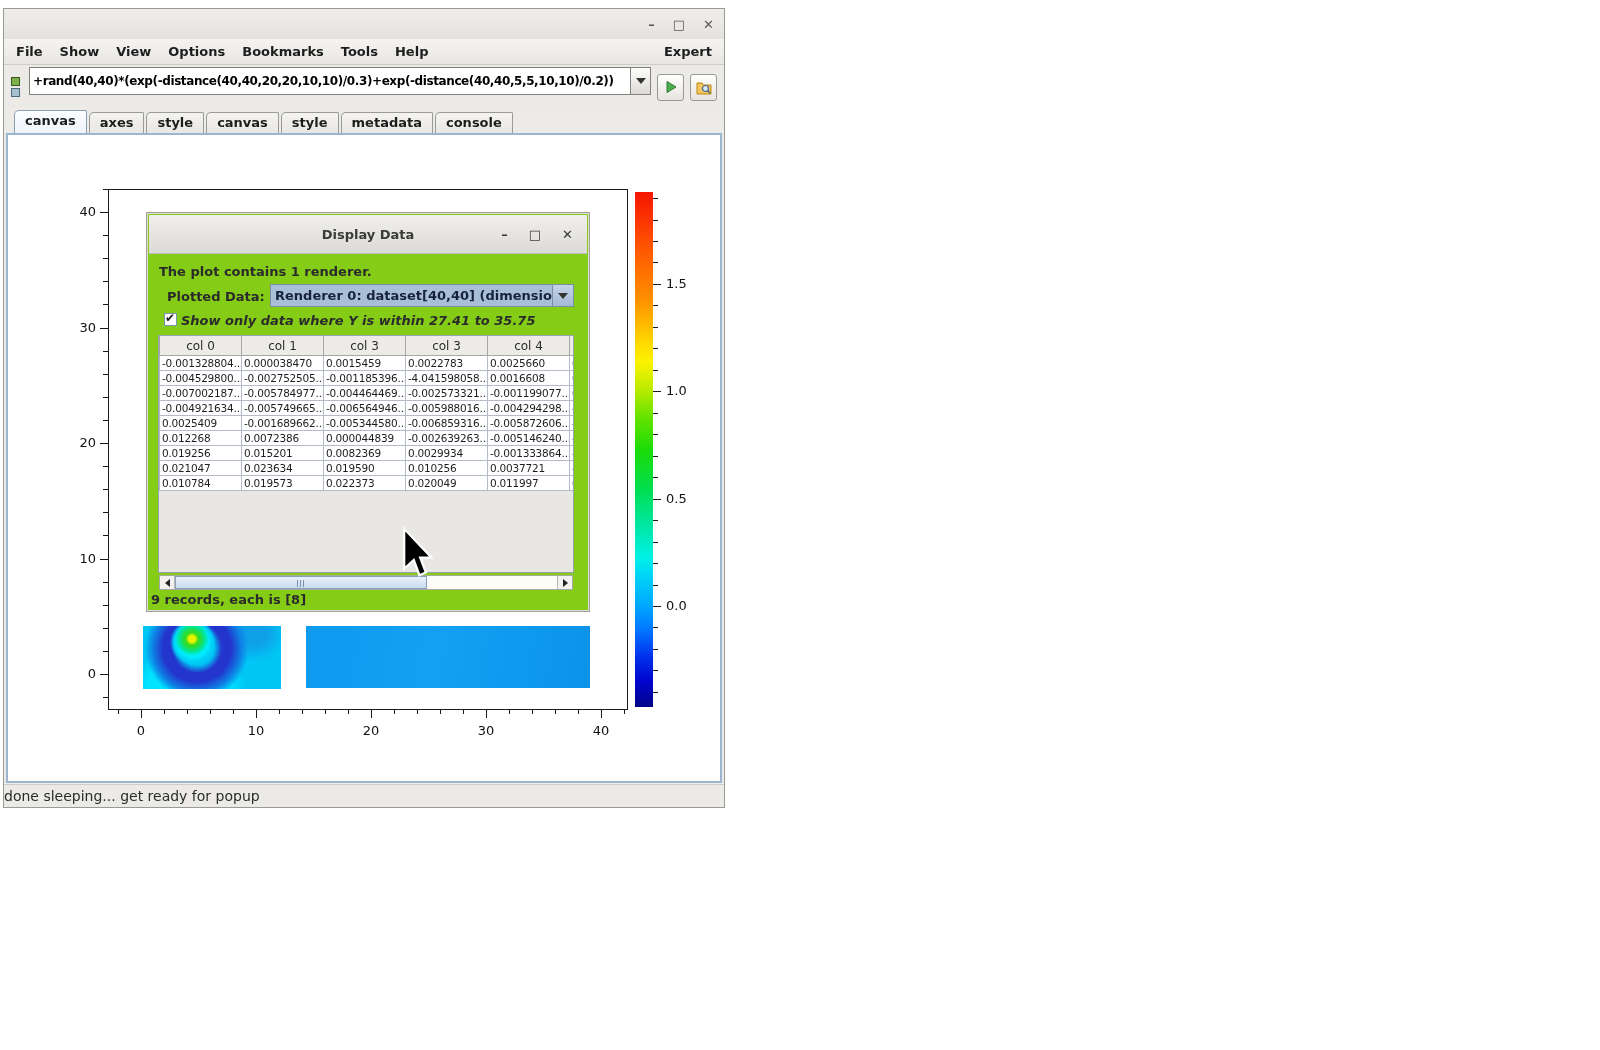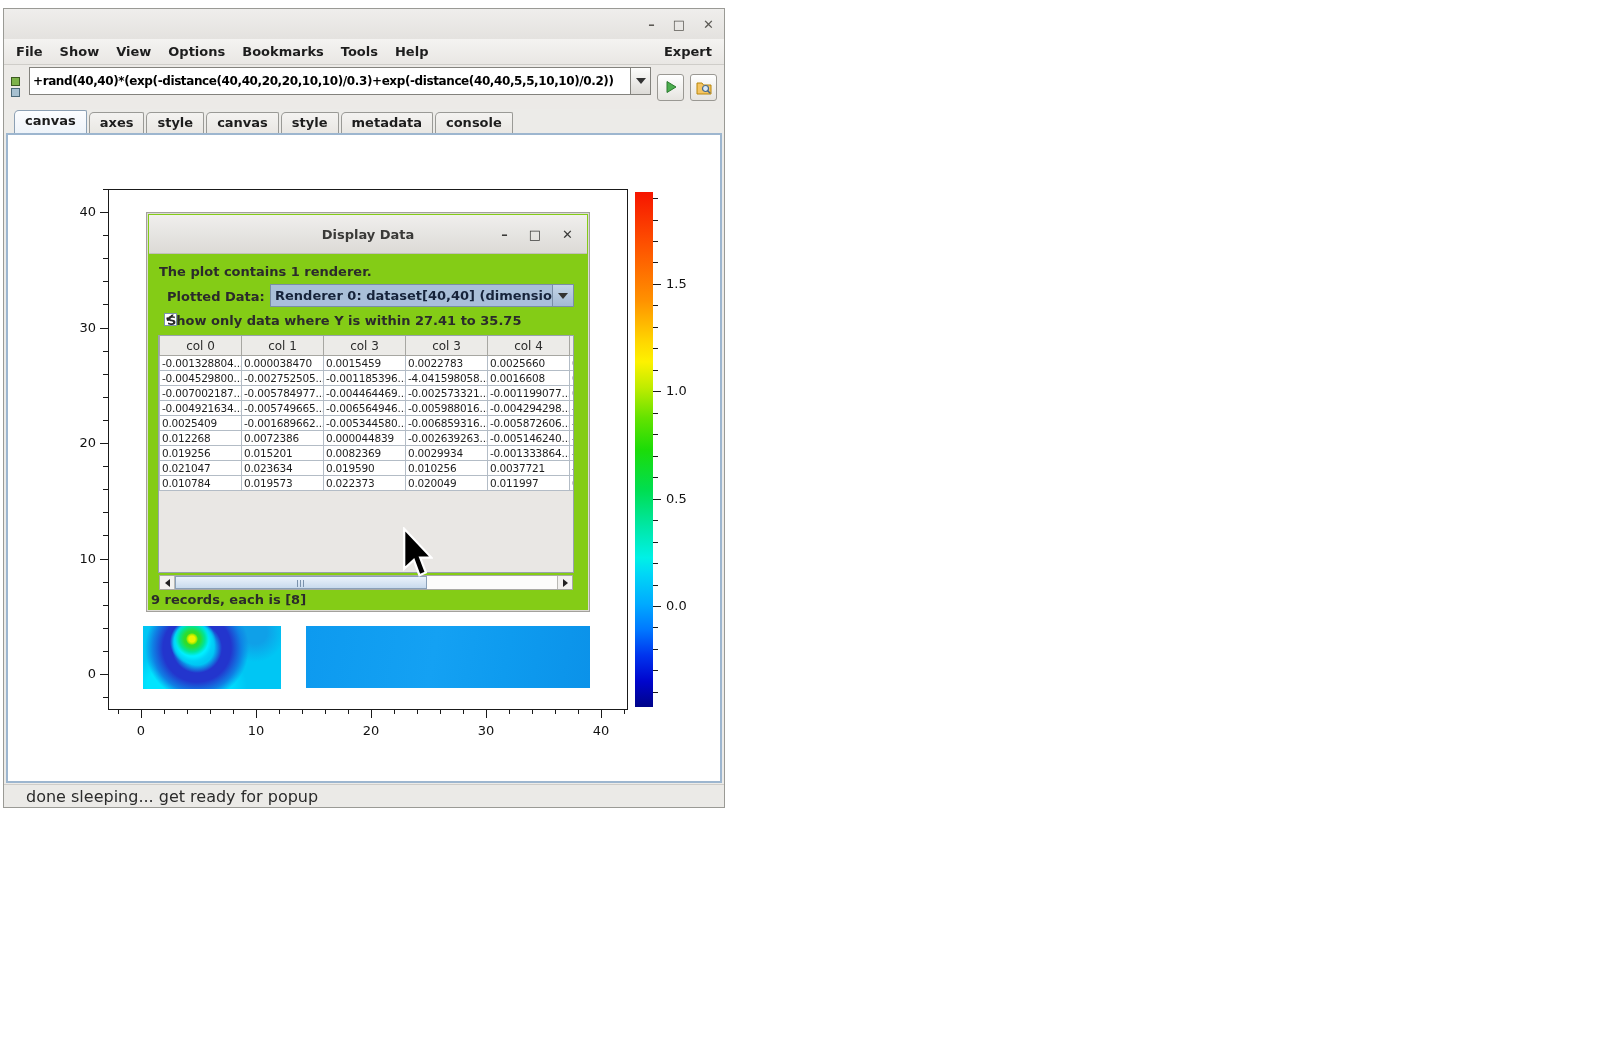--- a/index.html
+++ b/index.html
@@ -108,21 +108,21 @@
   .hs-left{left:0;border-right:1px solid #b9b9b4;}
   .hs-right{right:0;border-left:1px solid #b9b9b4;}
   .tri-l{width:0;height:0;border-top:4px solid transparent;border-bottom:4px solid transparent;border-right:5px solid #222;}
   .tri-r{width:0;height:0;border-top:4px solid transparent;border-bottom:4px solid transparent;border-left:5px solid #222;}
   .hs-thumb{position:absolute;left:15px;top:0;width:252px;height:13px;box-sizing:border-box;
             background:linear-gradient(#eaf2fb,#c8daed);border:1px solid #8aa0b8;}
   .hs-grip{position:absolute;left:50%;top:3px;width:8px;height:7px;
            background:repeating-linear-gradient(90deg,#7a92ac 0 1px,rgba(0,0,0,0) 1px 3px);transform:translateX(-50%);}
 
   .statusbar{position:absolute;left:0;bottom:0;right:0;height:22px;background:#ebeae7;border-top:1px solid #cfcdc9;
-             display:flex;align-items:center;padding-left:22px;font-size:16px;color:#2b2b2b;}
+             display:flex;align-items:center;font-size:14px;color:#2b2b2b;}
 
   .cursor{position:absolute;left:401px;top:527px;z-index:9;}
 </style>
 </head>
 <body>
 
 <div class="page">
   <div class="window">
 
     <div class="titlebar">
@@ -203,21 +203,21 @@
 
           <div class="dlg-text" style="left:20px;top:76px;">Plotted Data:</div>
           <div class="combo">
             <span class="val">Renderer 0: dataset[40,40] (dimension...</span>
             <span class="btn">
                 <span class="tri-down"></span>
               </span>
           </div>
 
           <div class="checkbox"></div>
-          <div class="dlg-text" style="left:20px;top:100px;">Show only data where Y is within 27.41 to 35.75</div>
+          <div class="dlg-text" style="left:34px;top:100px;font-style:italic;">Show only data where Y is within 27.41 to 35.75</div>
 
           <div class="dd-table-wrap">
             <table class="dd" id="dd-table">
               <thead>
                   <tr id="dd-head">
                     <th style="width: 79px;">col 0</th>
                     <th style="width: 79px;">col 1</th>
                     <th style="width: 79px;">col 3</th>
                     <th style="width: 79px;">col 3</th>
                     <th style="width: 79px;">col 4</th>

